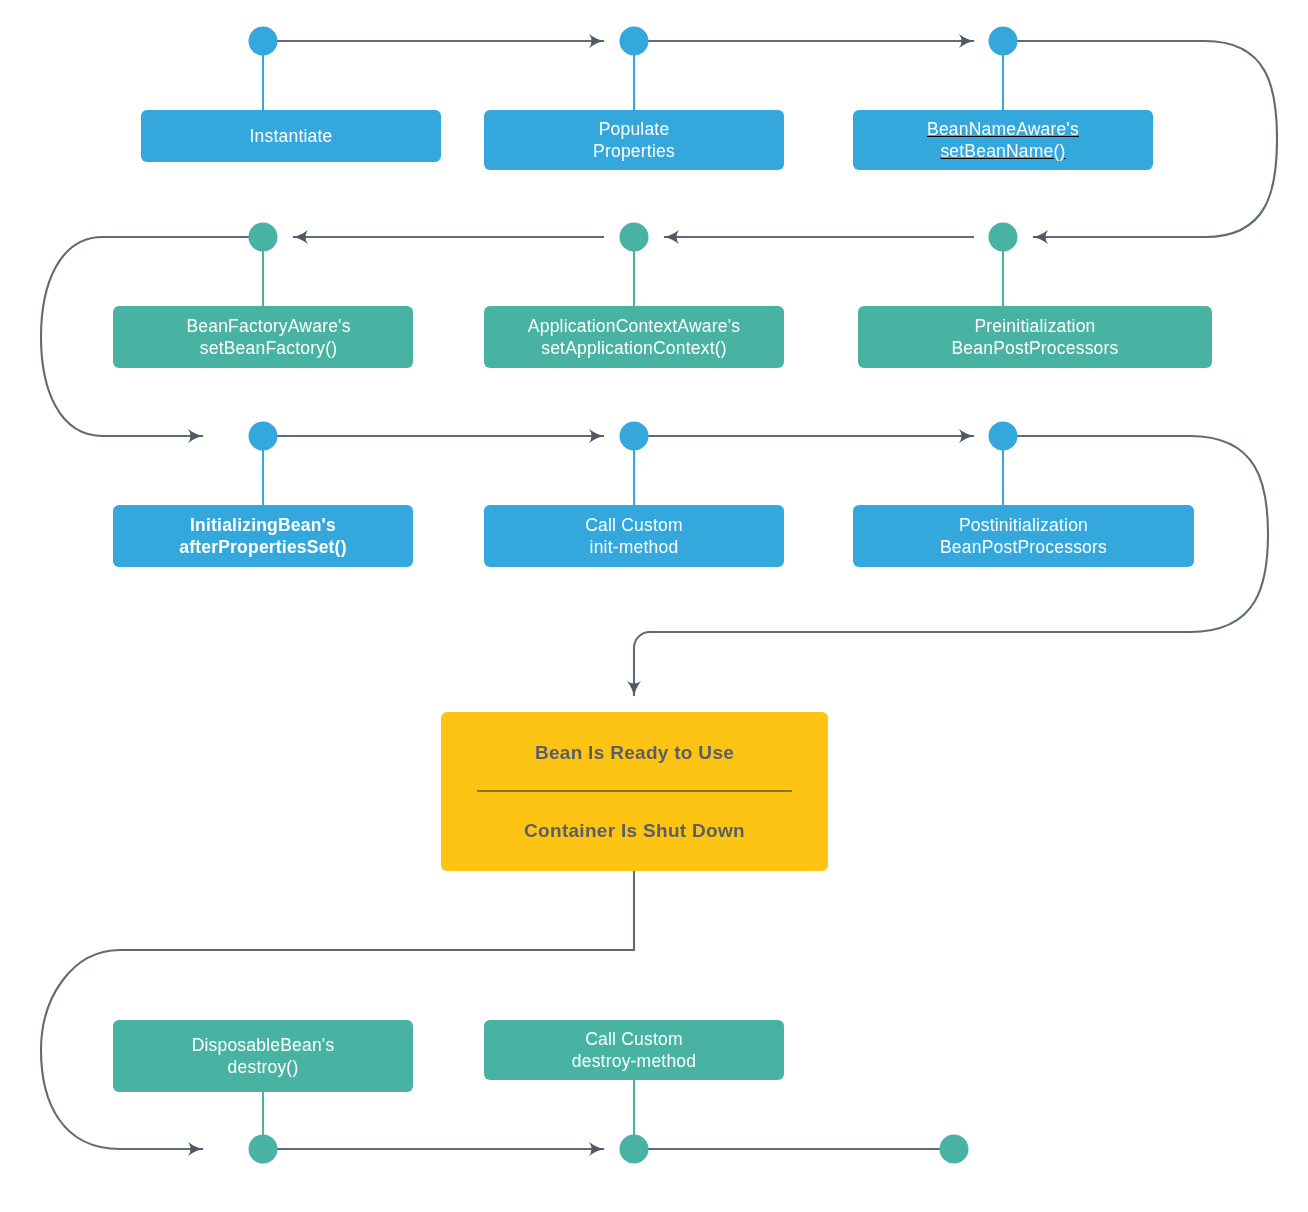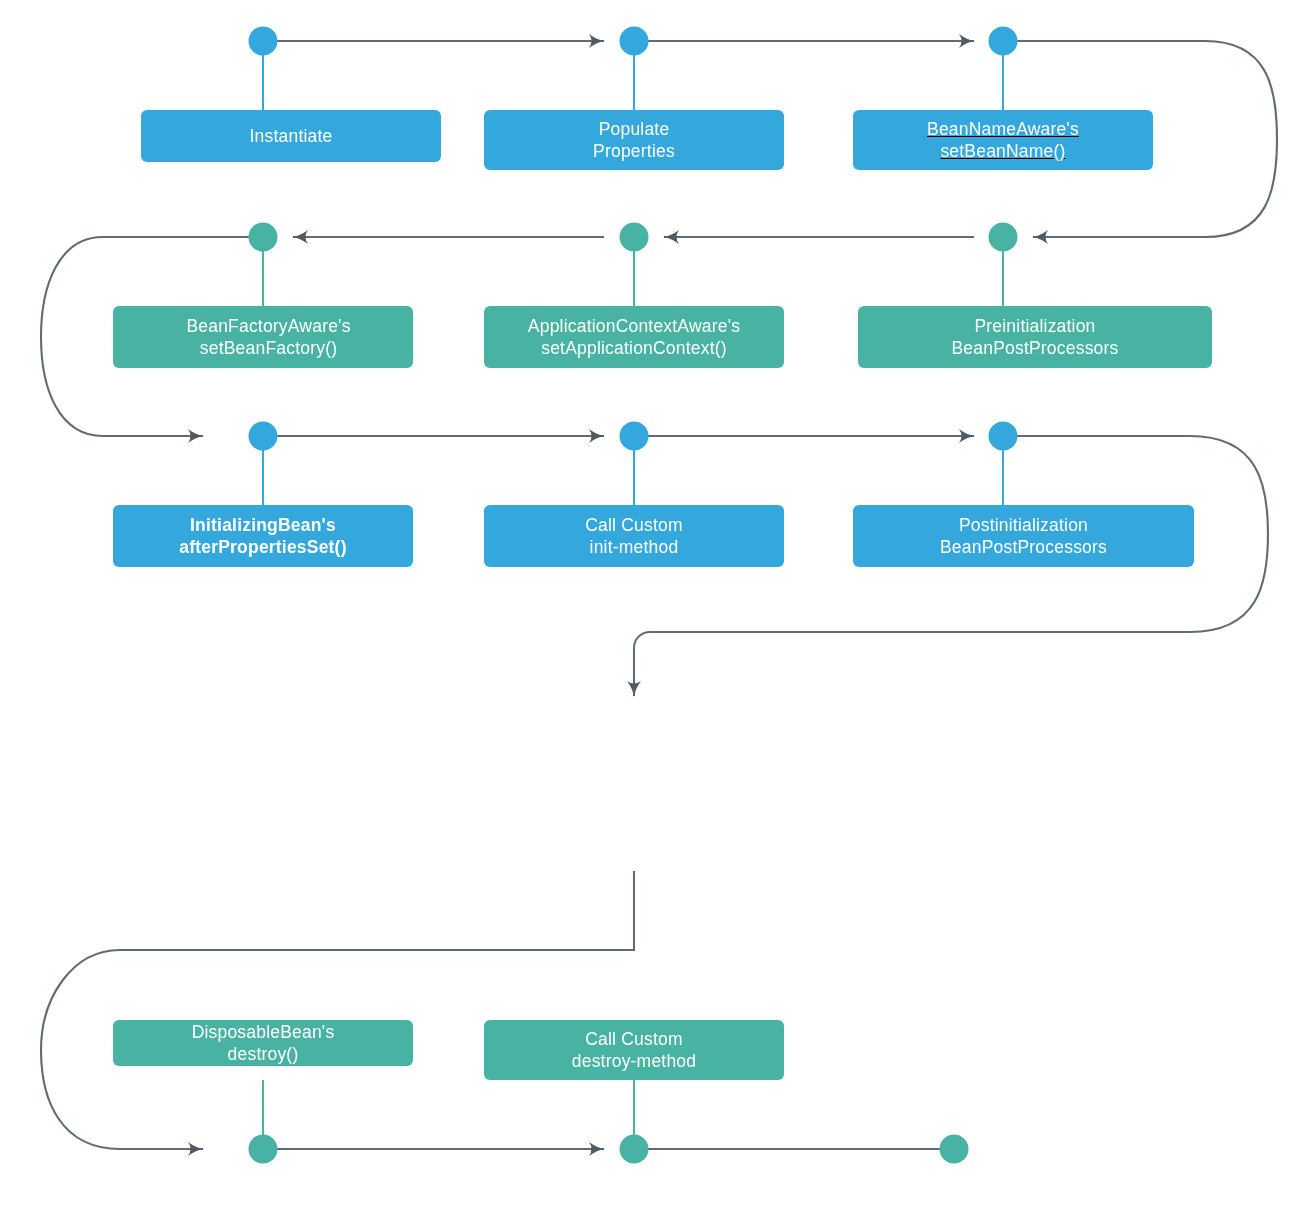--- a/index.html
+++ b/index.html
@@ -130,22 +130,27 @@
   </div>
   <div class="node-box blue-box" style="left:484px;top:505px;width:300px;height:62px;">
     <span class="label">Call Custom
 init-method</span>
   </div>
   <div class="node-box blue-box" style="left:853px;top:505px;width:341px;height:62px;">
     <span class="label">Postinitialization
 BeanPostProcessors</span>
   </div>
 
+  <div class="ready-box" style="left:441px;top:712px;width:387px;height:159px;">
+    <span class="ready-label">Bean Is Ready to Use</span>
+    <span class="ready-divider"></span>
+    <span class="ready-label">Container Is Shut Down</span>
+  </div>
 
-  <div class="node-box green-box" style="left:113px;top:1020px;width:300px;height:46px;">
+  <div class="node-box green-box" style="left:113px;top:1020px;width:300px;height:72px;">
     <span class="label">DisposableBean's
 destroy()</span>
   </div>
   <div class="node-box green-box" style="left:484px;top:1020px;width:300px;height:60px;">
     <span class="label">Call Custom
 destroy-method</span>
   </div>
 
 </div>
 

